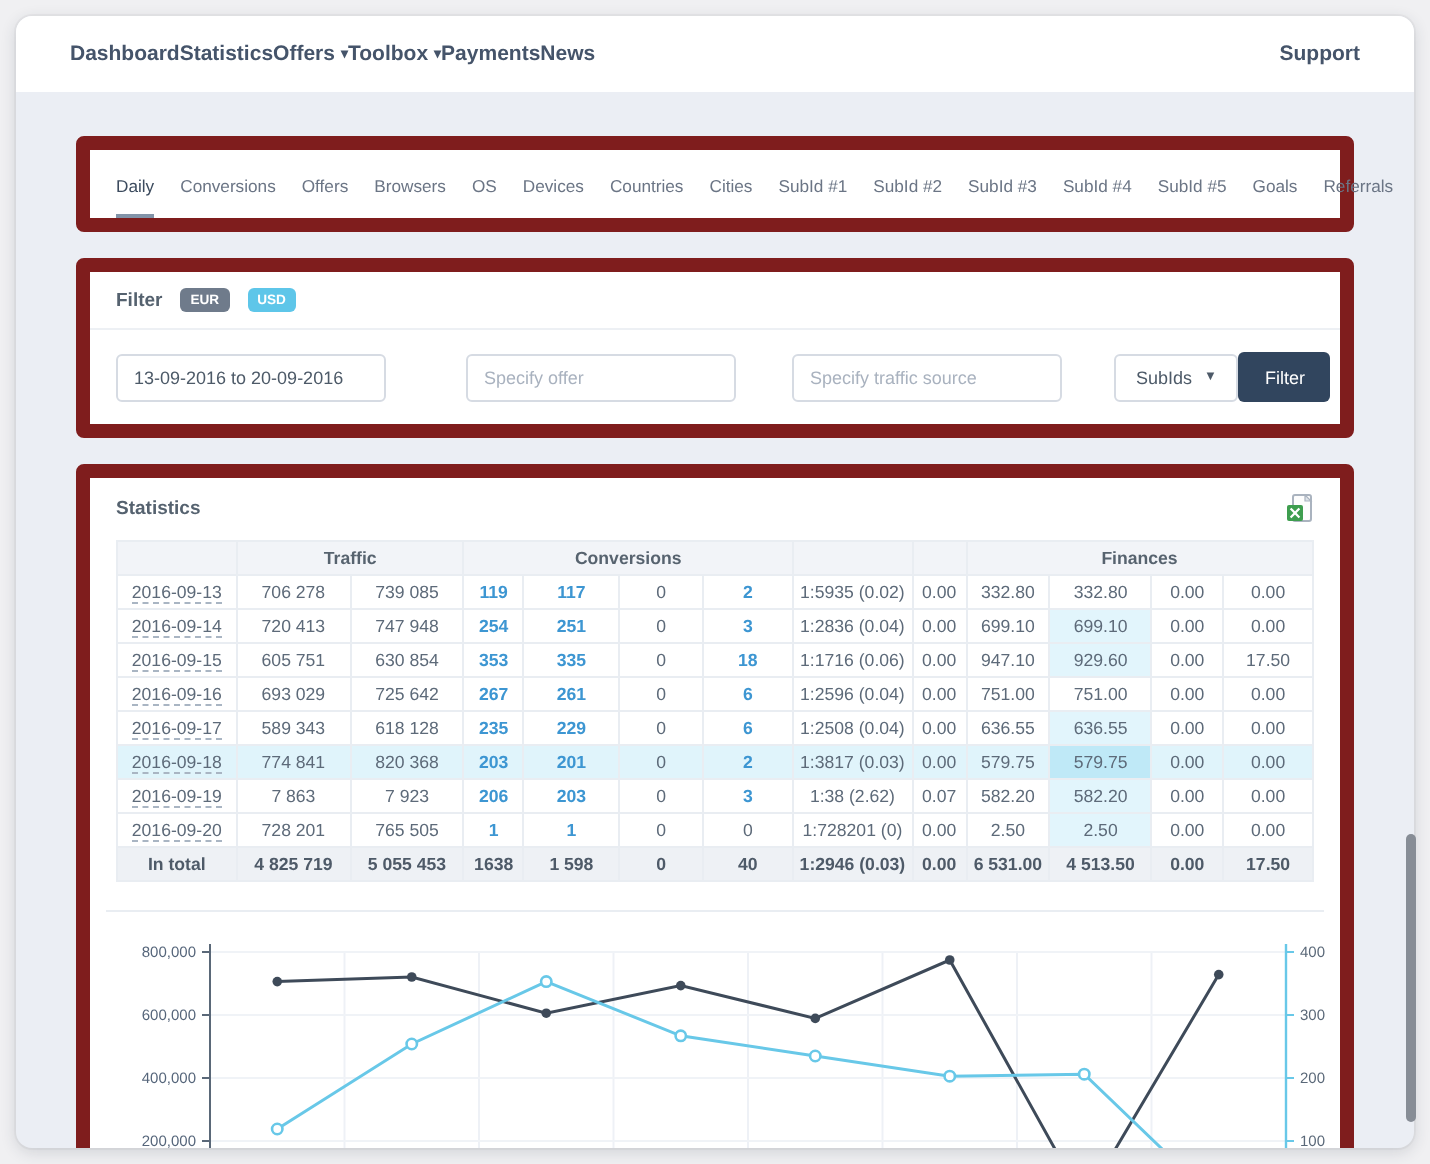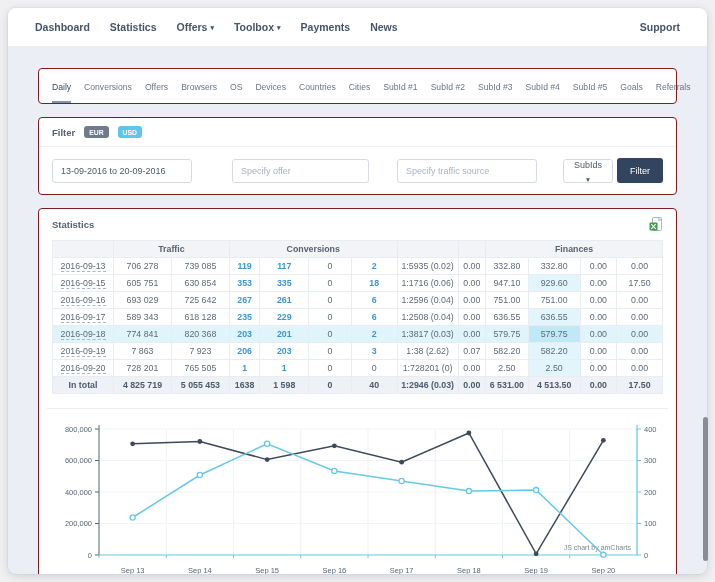--- a/index.html
+++ b/index.html
@@ -10,28 +10,28 @@
     font-family:"Liberation Sans", sans-serif;
   }
   .window {
     position:absolute; left:8px; top:8px; right:8px; bottom:8px;
     background:#ebeef4; border-radius:8px; overflow:hidden;
     box-shadow:0 2px 8px rgba(40,50,70,.16), 0 0 0 1px rgba(0,0,0,.03);
   }
   
   .topnav {
     height:38px; background:#fff; display:flex; align-items:center;
-    gap:20px; padding:0 27px; font-size:10.5px; font-weight:600; color:#45546a;
+    padding:0 27px; font-size:10.5px; font-weight:600; color:#45546a;
   }
   .nav-item { cursor:pointer; white-space:nowrap; }
   .nav-item .caret { font-size:7px; margin-left:3px; vertical-align:1px; color:#45546a; }
   .nav-right { margin-left:auto; }
   
   .content { padding:22px 30px 0; }
-  .card { background:#fff; border:1px solid #7f1d1d; border-radius:4px; margin-bottom:13px; }
+  .card { background:#fff; border:7px solid #7f1d1d; border-radius:4px; margin-bottom:13px; }
   
   .tabs { display:flex; gap:13px; padding:0 13px; font-size:8.6px; color:#6b7585; }
   .tab { padding:13px 0 9px; cursor:pointer; white-space:nowrap; border-bottom:2px solid transparent; }
   .tab.active { color:#3c4b5e; border-bottom-color:#8294a9; }
   
   .card-head {
     display:flex; align-items:center; gap:9px; padding:8px 13px;
     font-size:9.5px; font-weight:700; color:#55626f;
   }
   .filter-head { border-bottom:1px solid #edf0f4; }
@@ -44,21 +44,21 @@
     font-size:9px; color:#4d5a68; padding:0 8px; outline:none;
     font-family:"Liberation Sans", sans-serif; background:#fff;
   }
   .filter-row input::placeholder { color:#a9b2bf; }
   .date-input { width:140px; }
   .offer-input { width:137px; margin-left:40px; }
   .traffic-input { width:140px; margin-left:28px; }
   .subids {
     margin-left:26px; height:24px; border:1px solid #d6dbe3; border-radius:3px;
     display:flex; align-items:center; gap:6px; padding:0 10px;
-    font-size:9px; color:#4d5a68; cursor:pointer; background:#fff;flex-direction:column;
+    font-size:9px; color:#4d5a68; cursor:pointer; background:#fff;
   }
   .subids .caret2 { font-size:6.5px; color:#4d5a68; }
   .filter-btn {
     margin-left:auto; background:#31455e; color:#fff; border:none; border-radius:3px;
     height:25px; padding:0 13px; font-size:9px; cursor:pointer;
     font-family:"Liberation Sans", sans-serif;
   }
   
   .stats-head { display:flex; justify-content:space-between; align-items:center; padding:8px 13px 6px; font-size:9.5px; font-weight:700; color:#55626f; }
   .export-icon { cursor:pointer; line-height:0; }
@@ -181,20 +181,35 @@
               <td>706 278</td>
               <td>739 085</td>
               <td class="blue">119</td>
               <td class="blue">117</td>
               <td>0</td>
               <td class="blue">2</td>
               <td>1:5935 (0.02)</td>
               <td>0.00</td>
               <td>332.80</td>
               <td>332.80</td>
+              <td>0.00</td>
+              <td>0.00</td>
+            </tr>
+            <tr>
+              <td><span class="date-link">2016-09-14</span></td>
+              <td>720 413</td>
+              <td>747 948</td>
+              <td class="blue">254</td>
+              <td class="blue">251</td>
+              <td>0</td>
+              <td class="blue">3</td>
+              <td>1:2836 (0.04)</td>
+              <td>0.00</td>
+              <td>699.10</td>
+              <td class="cellhl">699.10</td>
               <td>0.00</td>
               <td>0.00</td>
             </tr>
             <tr>
               <td><span class="date-link">2016-09-15</span></td>
               <td>605 751</td>
               <td>630 854</td>
               <td class="blue">353</td>
               <td class="blue">335</td>
               <td>0</td>

